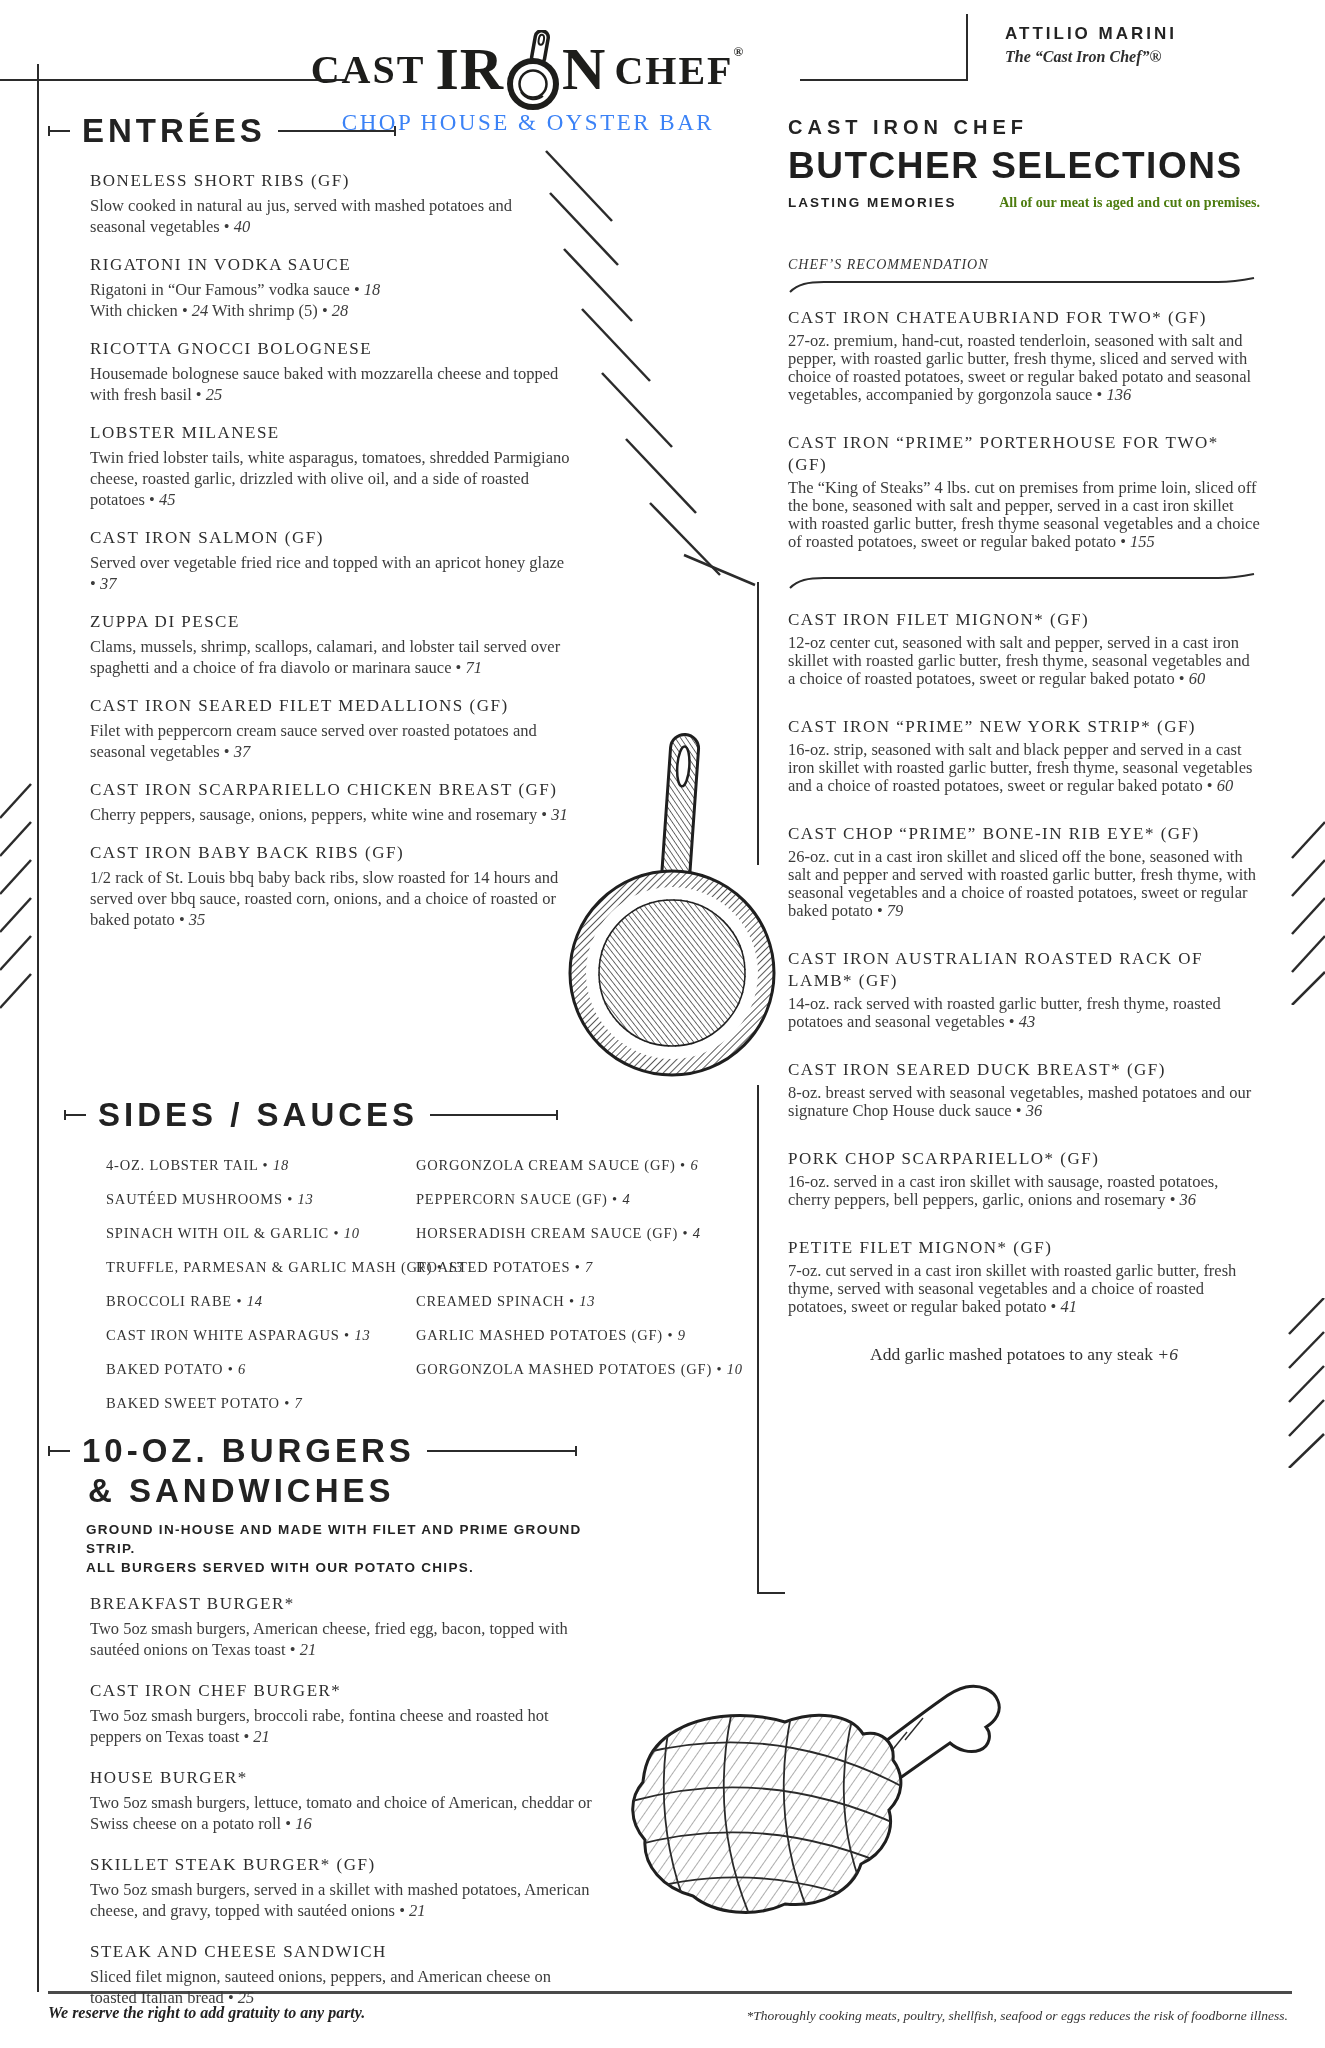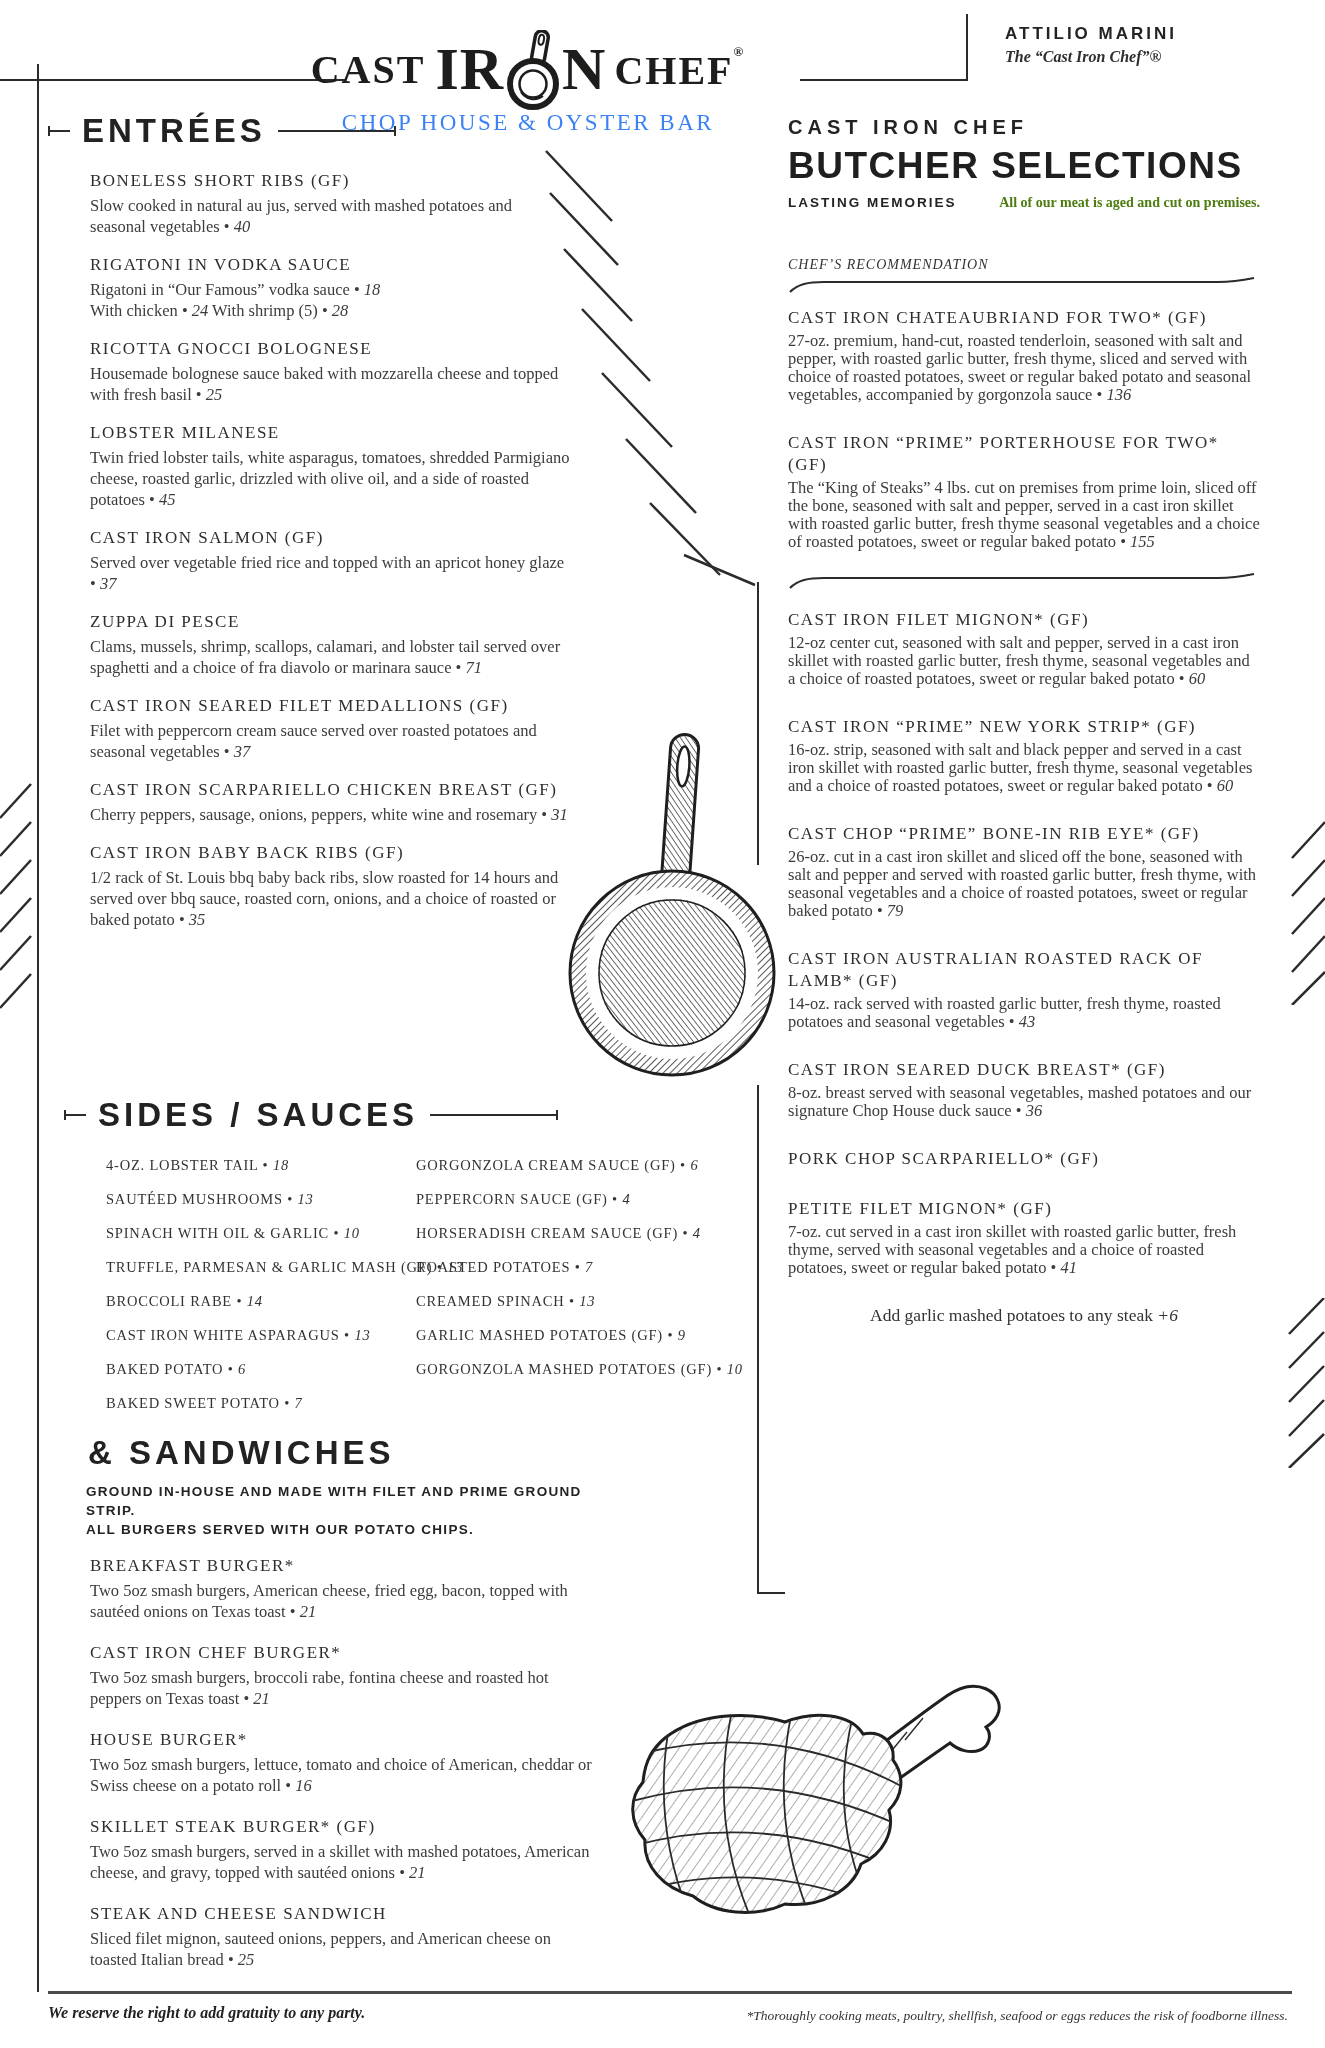--- a/index.html
+++ b/index.html
@@ -251,20 +251,25 @@
           <div class="side-line">HORSERADISH CREAM SAUCE (GF) • <em>4</em></div>
           <div class="side-line">ROASTED POTATOES • <em>7</em></div>
           <div class="side-line">CREAMED SPINACH • <em>13</em></div>
           <div class="side-line">GARLIC MASHED POTATOES (GF) • <em>9</em></div>
           <div class="side-line">GORGONZOLA MASHED POTATOES (GF) • <em>10</em></div>
         </div>
     </div>
   </section>
 
   <section id="burgers">
+    <div class="sec-head">
+      <span class="tick"></span>
+      <h2 class="sec-title" style="margin:0">10-OZ. BURGERS</h2>
+      <span class="lead" style="width:150px;"></span>
+    </div>
     <div class="burg-title2">&amp; SANDWICHES</div>
     <div class="burg-note">
       <div>GROUND IN-HOUSE AND MADE WITH FILET AND PRIME GROUND STRIP.</div>
       <div>ALL BURGERS SERVED WITH OUR POTATO CHIPS.</div>
     </div>
     <div class="items">
 
         <div class="menu-item">
           <div class="name">BREAKFAST BURGER*</div>
           <div class="desc">Two 5oz smash burgers, American cheese, fried egg, bacon, topped with sautéed onions on Texas toast • <em>21</em></div>
@@ -340,20 +345,21 @@
           <div class="desc">14-oz. rack served with roasted garlic butter, fresh thyme, roasted potatoes and seasonal vegetables • <em>43</em></div>
         </div>
 
         <div class="menu-item">
           <div class="name">CAST IRON SEARED DUCK BREAST* (GF)</div>
           <div class="desc">8-oz. breast served with seasonal vegetables, mashed potatoes and our signature Chop House duck sauce • <em>36</em></div>
         </div>
 
         <div class="menu-item">
           <div class="name">PORK CHOP SCARPARIELLO* (GF)</div>
+          <div class="desc">16-oz. served in a cast iron skillet with sausage, roasted potatoes, cherry peppers, bell peppers, garlic, onions and rosemary • <em>36</em></div>
         </div>
 
         <div class="menu-item">
           <div class="name">PETITE FILET MIGNON* (GF)</div>
           <div class="desc">7-oz. cut served in a cast iron skillet with roasted garlic butter, fresh thyme, served with seasonal vegetables and a choice of roasted potatoes, sweet or regular baked potato • <em>41</em></div>
         </div>
       </div>
     <div class="addon-note">Add garlic mashed potatoes to any steak <em>+6</em></div>
   </section>
 

